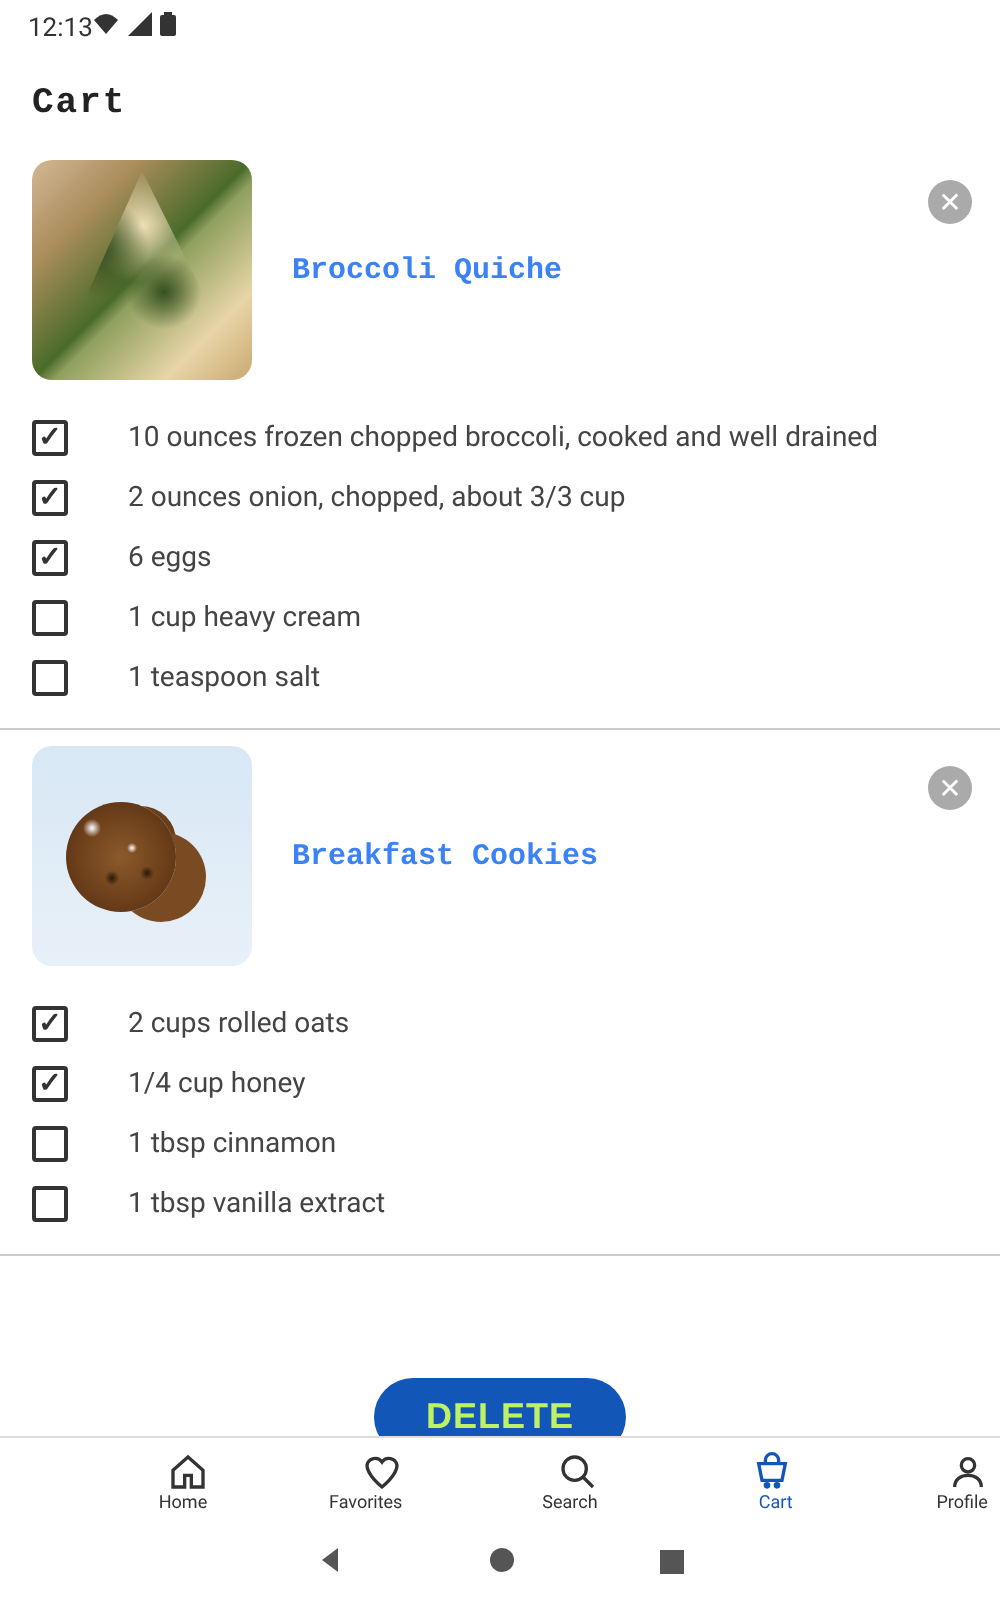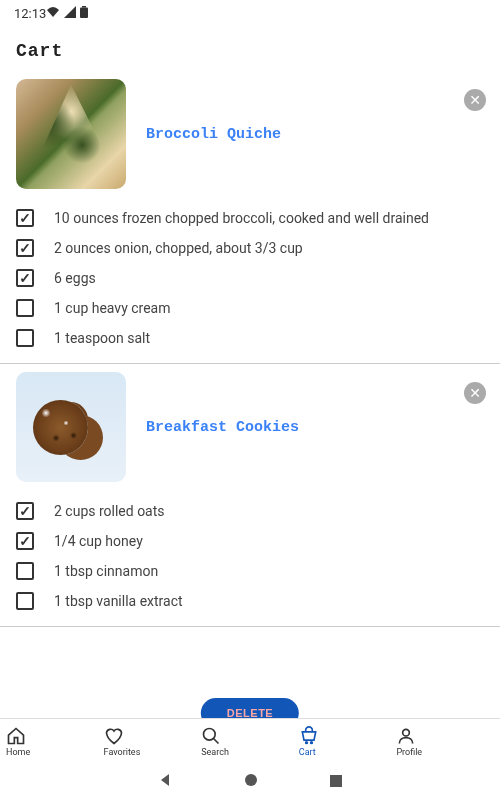--- a/index.html
+++ b/index.html
@@ -66,21 +66,21 @@
     color: #fff;
     font-size: 14px;
     cursor: pointer;
   }
   .ingredients {
     padding: 6px 0 0 16px;
   }
   .ing-row {
     display: flex;
     align-items: center;
-    gap: 20px;
+    gap: 30px;
     padding: 6px 0;
   }
   .checkbox {
     width: 18px;
     height: 18px;
     border: 2px solid #333;
     border-radius: 2px;
     flex-shrink: 0;
     display: flex;
     align-items: center;
@@ -101,22 +101,22 @@
   .scroll-area {
     height: 676px;
     overflow: hidden;
   }
   .delete-btn {
     position: absolute;
     bottom: 72px;
     left: 50%;
     transform: translateX(-50%);
     background: #1257b8;
-    color: #fca5a5;
-    font-size: 11px;
+    color: #bef264;
+    font-size: 18px;
     font-weight: 600;
     padding: 9px 26px;
     border-radius: 20px;
     border: none;
     cursor: pointer;
     letter-spacing: 0.5px;
   }
   .bottom-nav {
     position: absolute;
     bottom: 36px;
@@ -126,21 +126,21 @@
     border-top: 1px solid #ddd;
     background: #fff;
     display: flex;
     justify-content: space-around;
     align-items: center;
     padding: 0 6px;
   }
   .nav-item {
     display: flex;
     flex-direction: column;
-    align-items: flex-start;
+    align-items: flex-end;
     gap: 1px;
     color: #333;
     font-size: 9px;
     cursor: pointer;
     flex: 1;
   }
   .nav-item.active { color: #1257b8; }
   .nav-icon { width: 20px; height: 20px; display: flex; align-items: center; justify-content: center; }
   .sys-nav {
     position: absolute;

